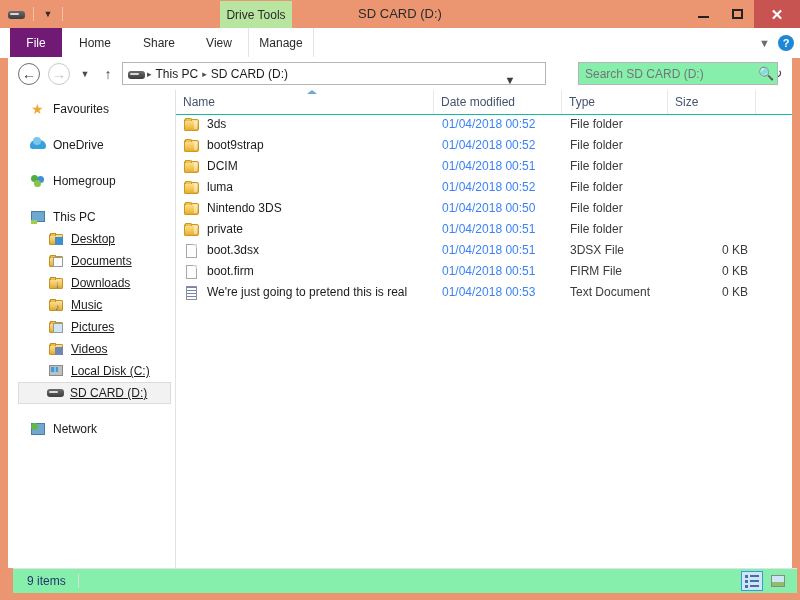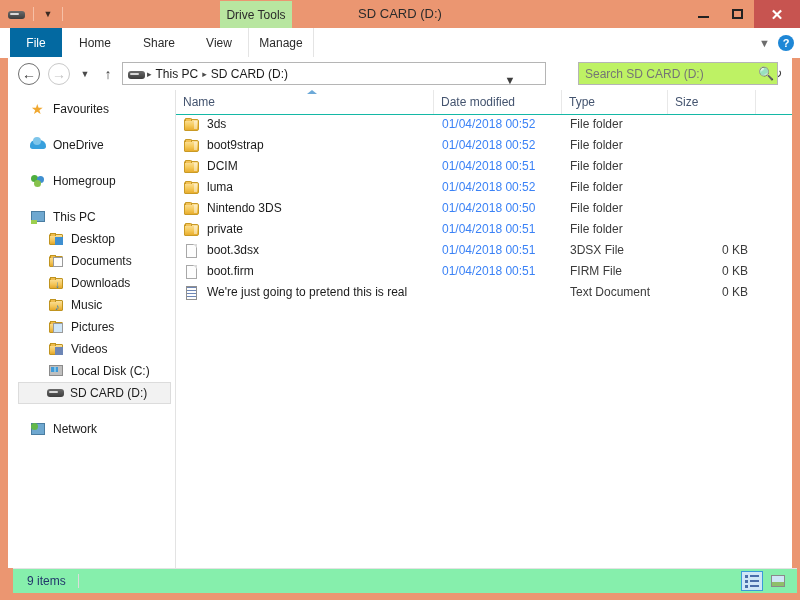--- a/index.html
+++ b/index.html
@@ -68,21 +68,21 @@
     position: absolute; left: 0; top: 28px; width: 800px; height: 29px;
     background: #ffffff;
     border-bottom: 1px solid #ffffff;
   }
   .tabstrip-inner { position: relative; height: 29px; }
   .tab {
     position: absolute; top: 0; height: 29px;
     display: flex; align-items: center; justify-content: center;
     font-size: 12px; color: #2b2b2b; box-sizing: border-box;
   }
-  .tab-file { background: #0369a1; color: #fff; }
+  .tab-file { background: #701a75; color: #fff; }
   .tab-manage { background: #ffffff; border-left: 1px solid #e4e4e4; border-right: 1px solid #e4e4e4;}
   .ribbon-right {
     position: absolute; right: 6px; top: 28px; height: 29px;
     display: flex; align-items: center; gap: 8px;
   }
   .chev-down { color: #6d6d6d; font-size: 11px; }
   .help-btn {
     width: 16px; height: 16px; border-radius: 50%;
     background: #1e87d6; color: #fff; font-size: 11px; font-weight: bold;
     display: flex; align-items: center; justify-content: center;
@@ -125,21 +125,21 @@
     display: flex; align-items: center; justify-content: center;
     font-size: 11px; color: #3d3d3d;
   }
   .crumb-refresh {
     position: absolute; right: 4px; top: 5px; width: 22px; height: 23px;
     display: flex; align-items: center; justify-content: center;
     font-size: 13px; color: #3d3d3d;
   }
   .searchbox {
     position: absolute; left: 570px; top: 5px; width: 200px; height: 23px;
-    border: 1px solid #b5b5b5; background: #bef264; box-sizing: border-box;
+    border: 1px solid #b5b5b5; background: #86efac; box-sizing: border-box;
     display: flex; align-items: center;
   }
   .searchbox input {
     border: 0; outline: 0; flex: 1; font-size: 12px; color: #6d6d6d;
     padding-left: 6px; font-family: "Liberation Sans", sans-serif;
     background: transparent;
   }
   .search-icon {
     width: 22px; display: flex; align-items: center; justify-content: center;
     font-size: 13px; color: #444;
@@ -156,21 +156,21 @@
     border-right: 1px solid #e3e3e3;
     box-sizing: border-box;
     padding-top: 8px;
     overflow: hidden;
   }
   .nav-item {
     height: 22px; display: flex; align-items: center;
     font-size: 12px; color: #1b1b1b; box-sizing: border-box;
     padding-left: 22px;
   }
-  .nav-item.indent { padding-left: 40px; }
+  .nav-item.indent { padding-left: 40px; text-decoration: underline; }
   .nav-item.selected {
     background: #f2f2f2; border: 1px solid #dcdcdc;
     margin: 0 4px 0 10px; padding-left: 28px;
   }
   .nav-spacer { height: 14px; }
   .nav-icon {
     width: 17px; height: 16px; margin-right: 6px; flex: 0 0 17px;
     position: relative; display: inline-block;
   }
   .nav-label { white-space: nowrap; }
@@ -619,20 +619,21 @@
           <div class="cell size">0 KB</div>
         </div>
 
         <div class="row">
           <div class="cell name">
             <span class="file-icon">
                 <span class="txtfile"></span>
               </span>
             <span>We're just going to pretend this is real</span>
           </div>
+          <div class="cell date">01/04/2018 00:53</div>
           <div class="cell type">Text Document</div>
           <div class="cell size">0 KB</div>
         </div>
 
       </div>
     </div>
   </div>
 
   <div class="statusbar">
     <span class="status-text">9 items</span>

